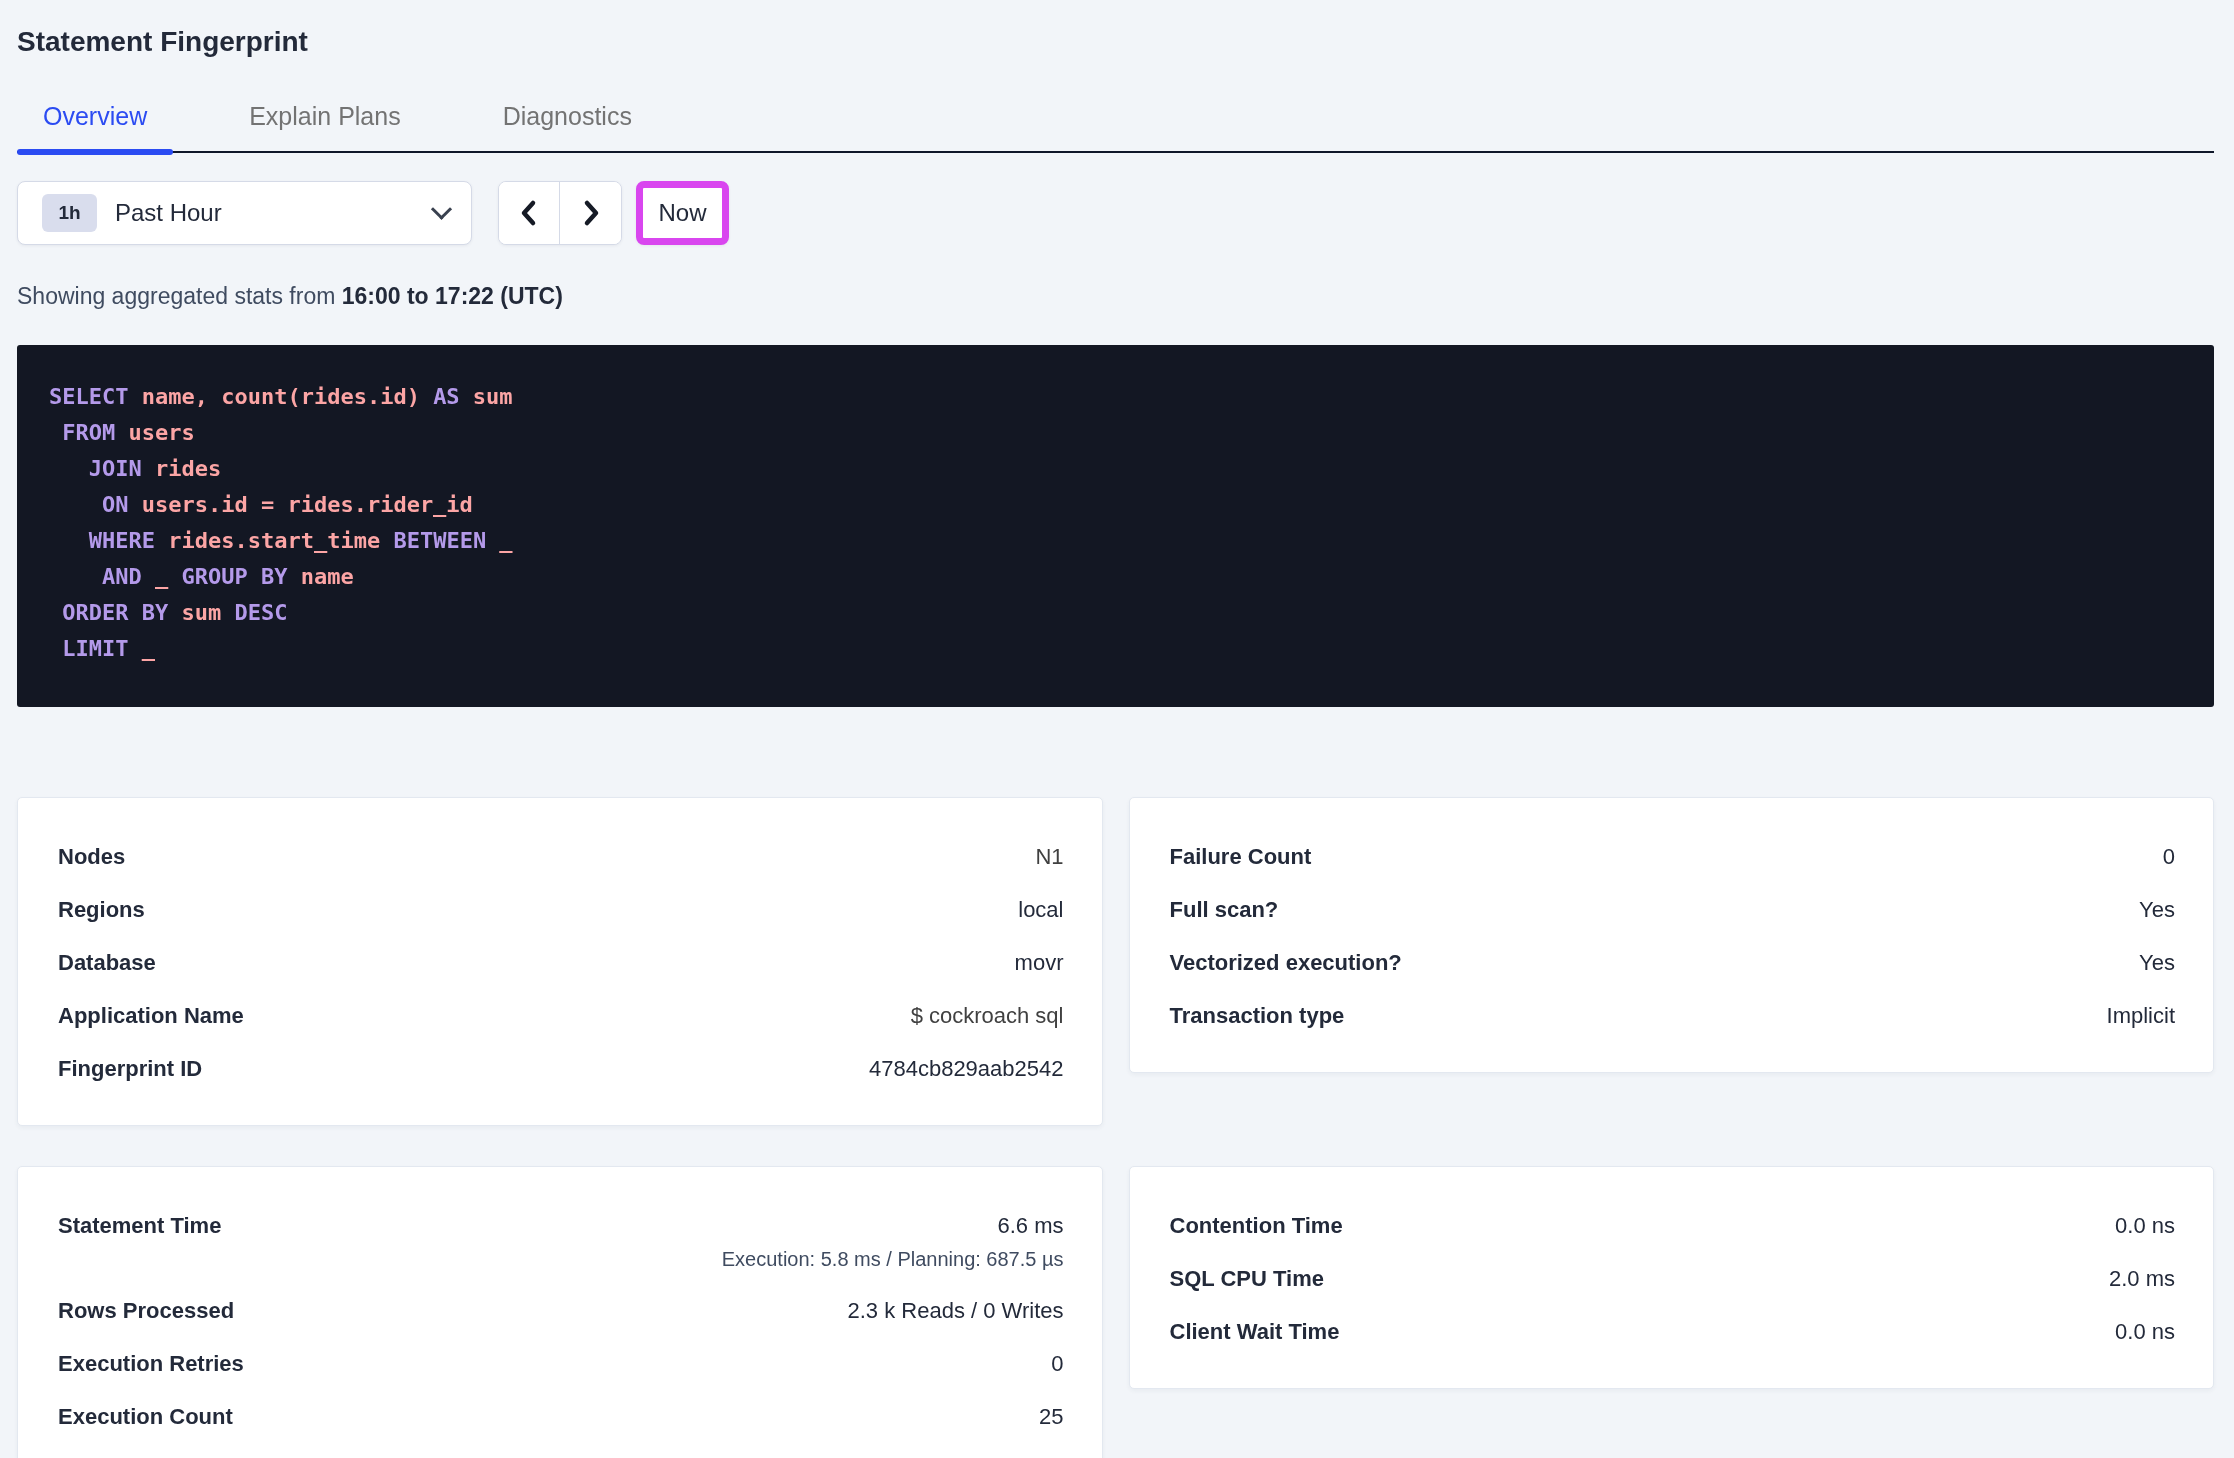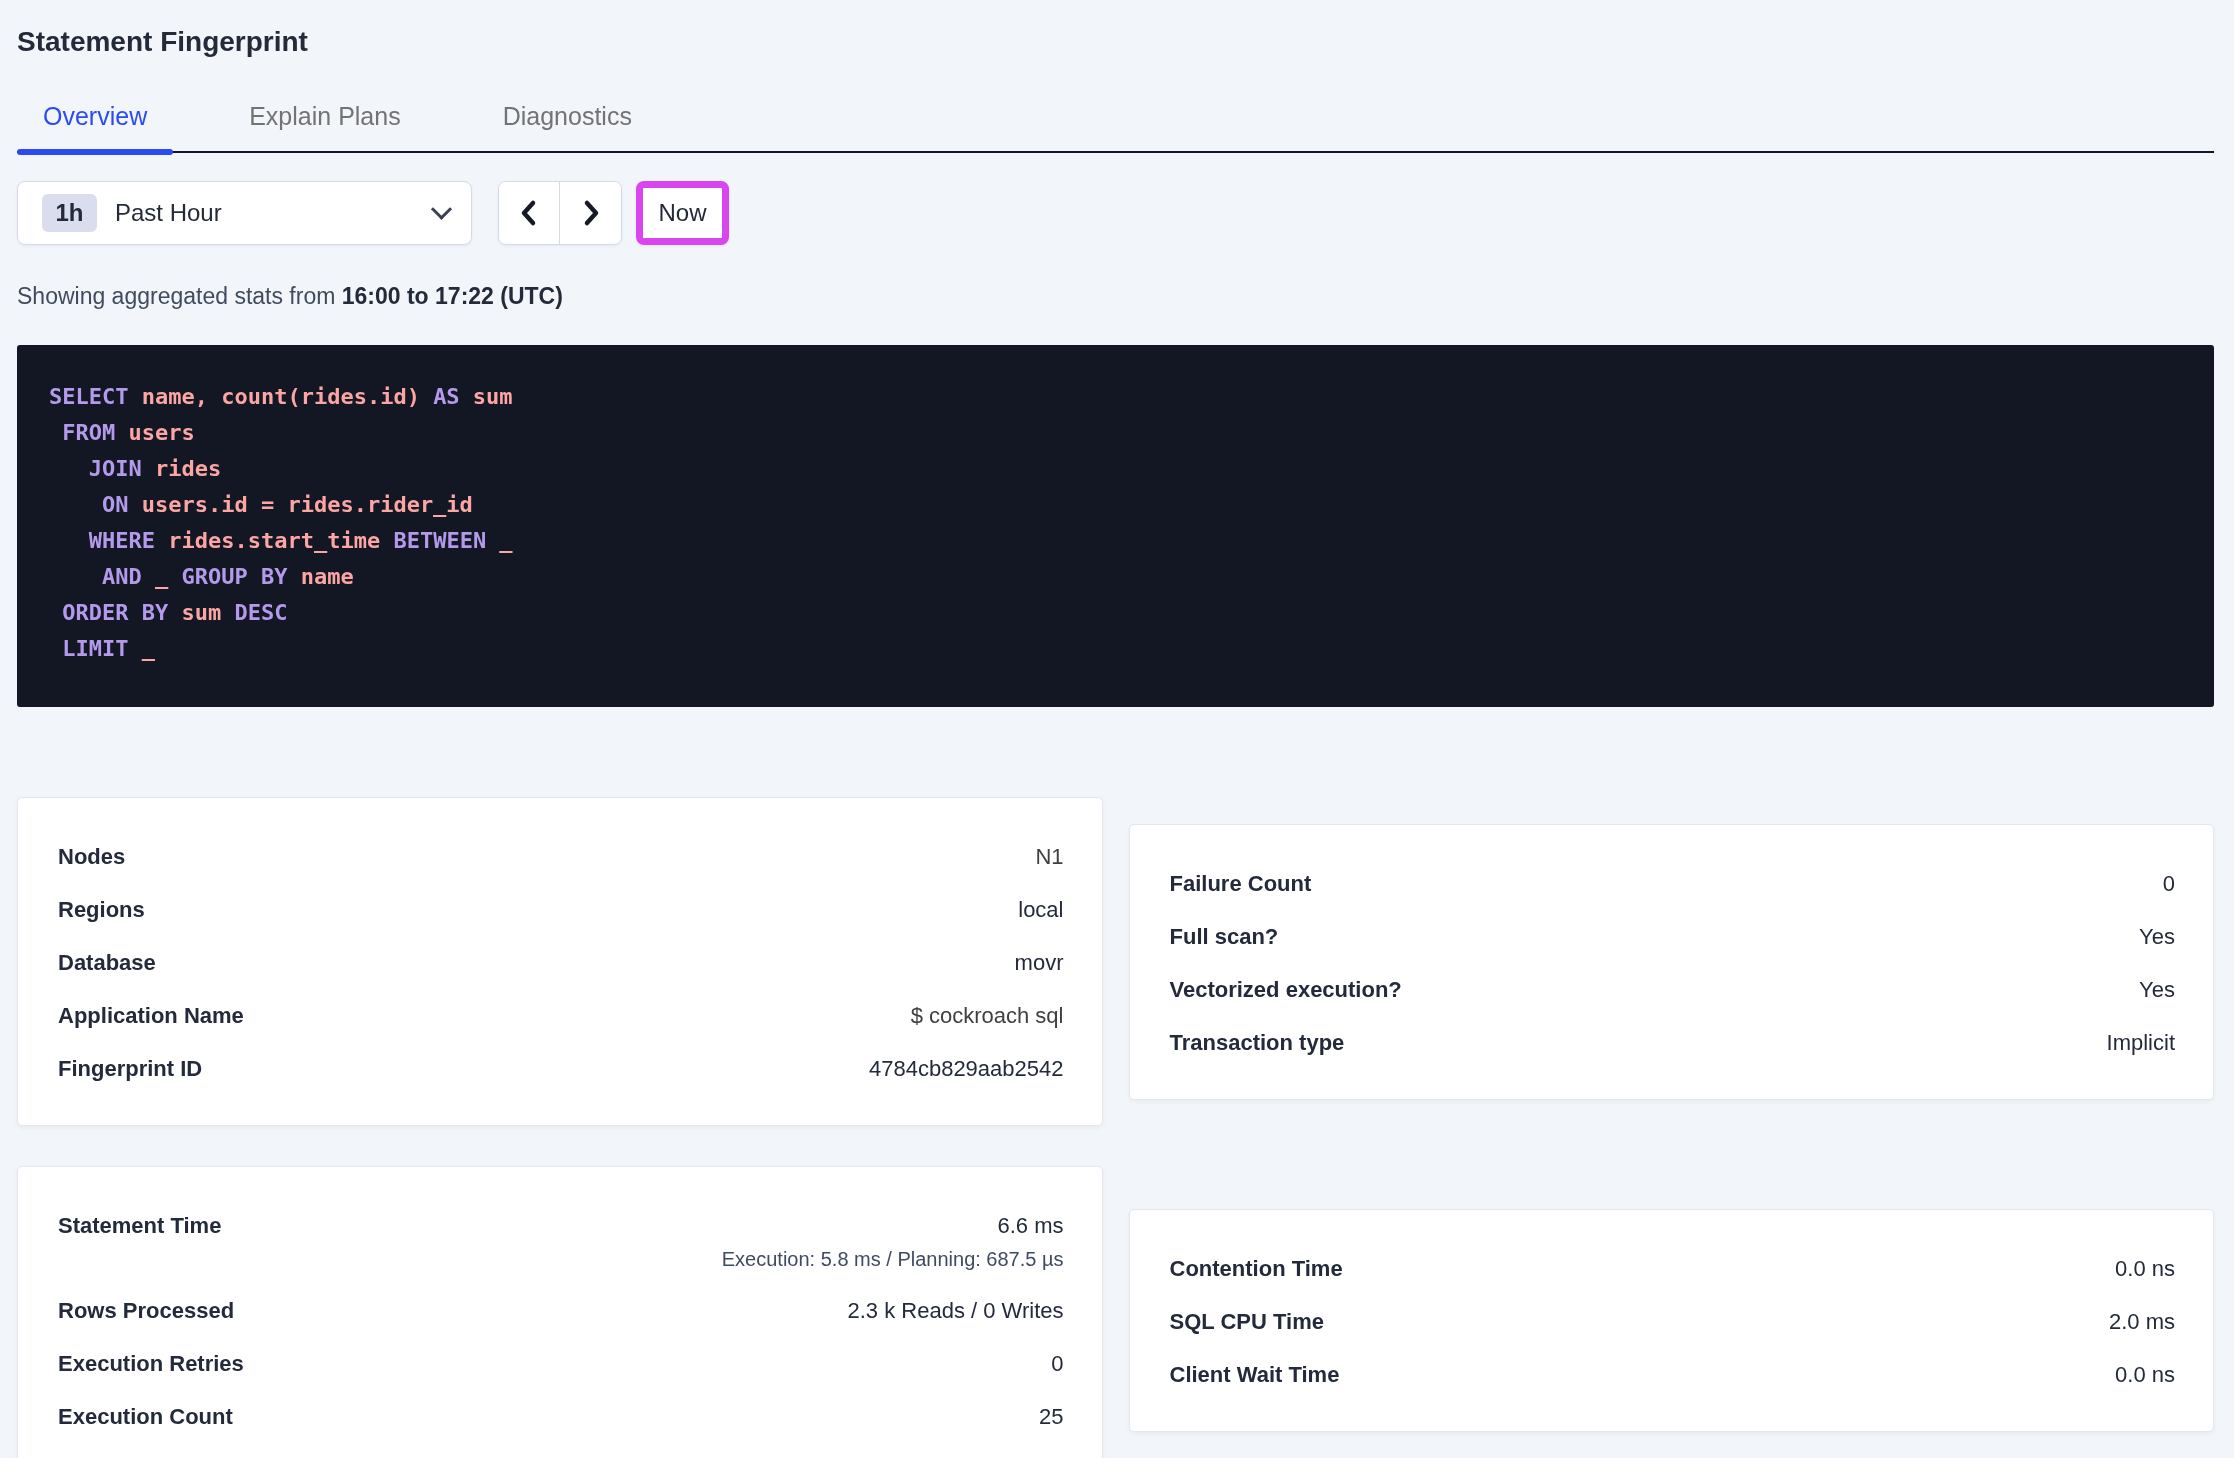--- a/index.html
+++ b/index.html
@@ -43,21 +43,21 @@
   .time-dropdown {
     width:455px; height:64px;
     background:#fff; border:1px solid #d5dae7; border-radius:8px;
     box-shadow:0 1px 3px rgba(50,60,90,0.07);
     display:flex; align-items:center; padding:0 22px 0 24px;
     cursor:pointer;
   }
   .time-badge {
     width:55px; height:38px; border-radius:6px;
     background:#d9dded; color:#232a3a;
-    font-size:24px; font-weight:700;
+    font-size:19px; font-weight:700;
     display:flex; align-items:center; justify-content:center;
     margin-right:18px; flex:none;
   }
   .time-label { font-size:24px; color:#232a3a; }
   .chev-down {
     margin-left:auto; width:15px; height:15px;
     border-right:3px solid #39414f; border-bottom:3px solid #39414f;
     transform:rotate(45deg) translate(-3px,-3px);
   }
   .range-arrows {
@@ -91,21 +91,21 @@
   }
   .sql-line {
     font-family:"DejaVu Sans Mono","Liberation Mono",monospace;
     font-size:22px; line-height:36px; font-weight:700;
     color:#e9ebf4; white-space:pre;
   }
   .sql-line .kw { color:#b49aea; }
   .sql-line .pl { color:#fca5a5; }
 
   
-  .cards-row { display:flex; gap:26px; align-items:center; }
+  .cards-row { display:flex; gap:26px; align-items:flex-start; }
   .cards-row.first { margin-top:90px; }
   .cards-row.second { margin-top:40px; }
   .card {
     flex:1 1 0;
     background:#fff; border:1px solid #e3e8f0; border-radius:5px;
     box-shadow:0 2px 4px rgba(40,50,80,0.05);
     padding:45px 38px 17px 40px;
   }
   .crow {
     display:flex; justify-content:space-between; align-items:flex-start;

